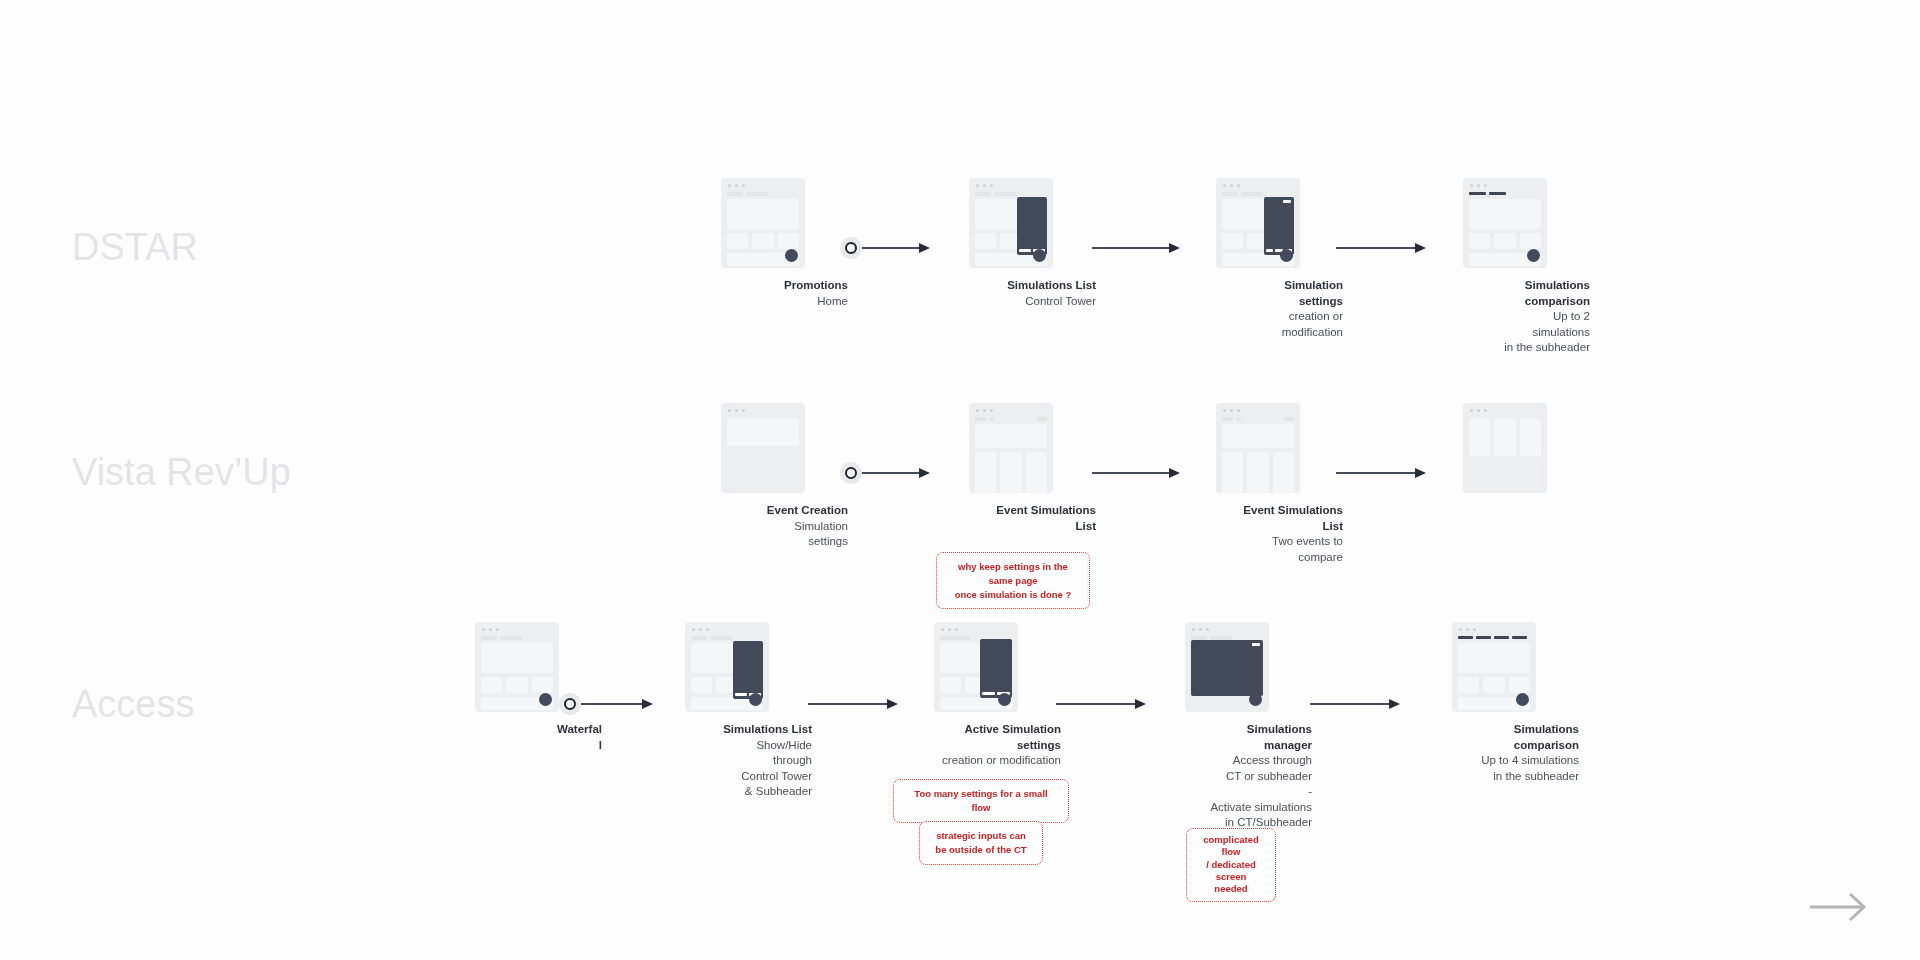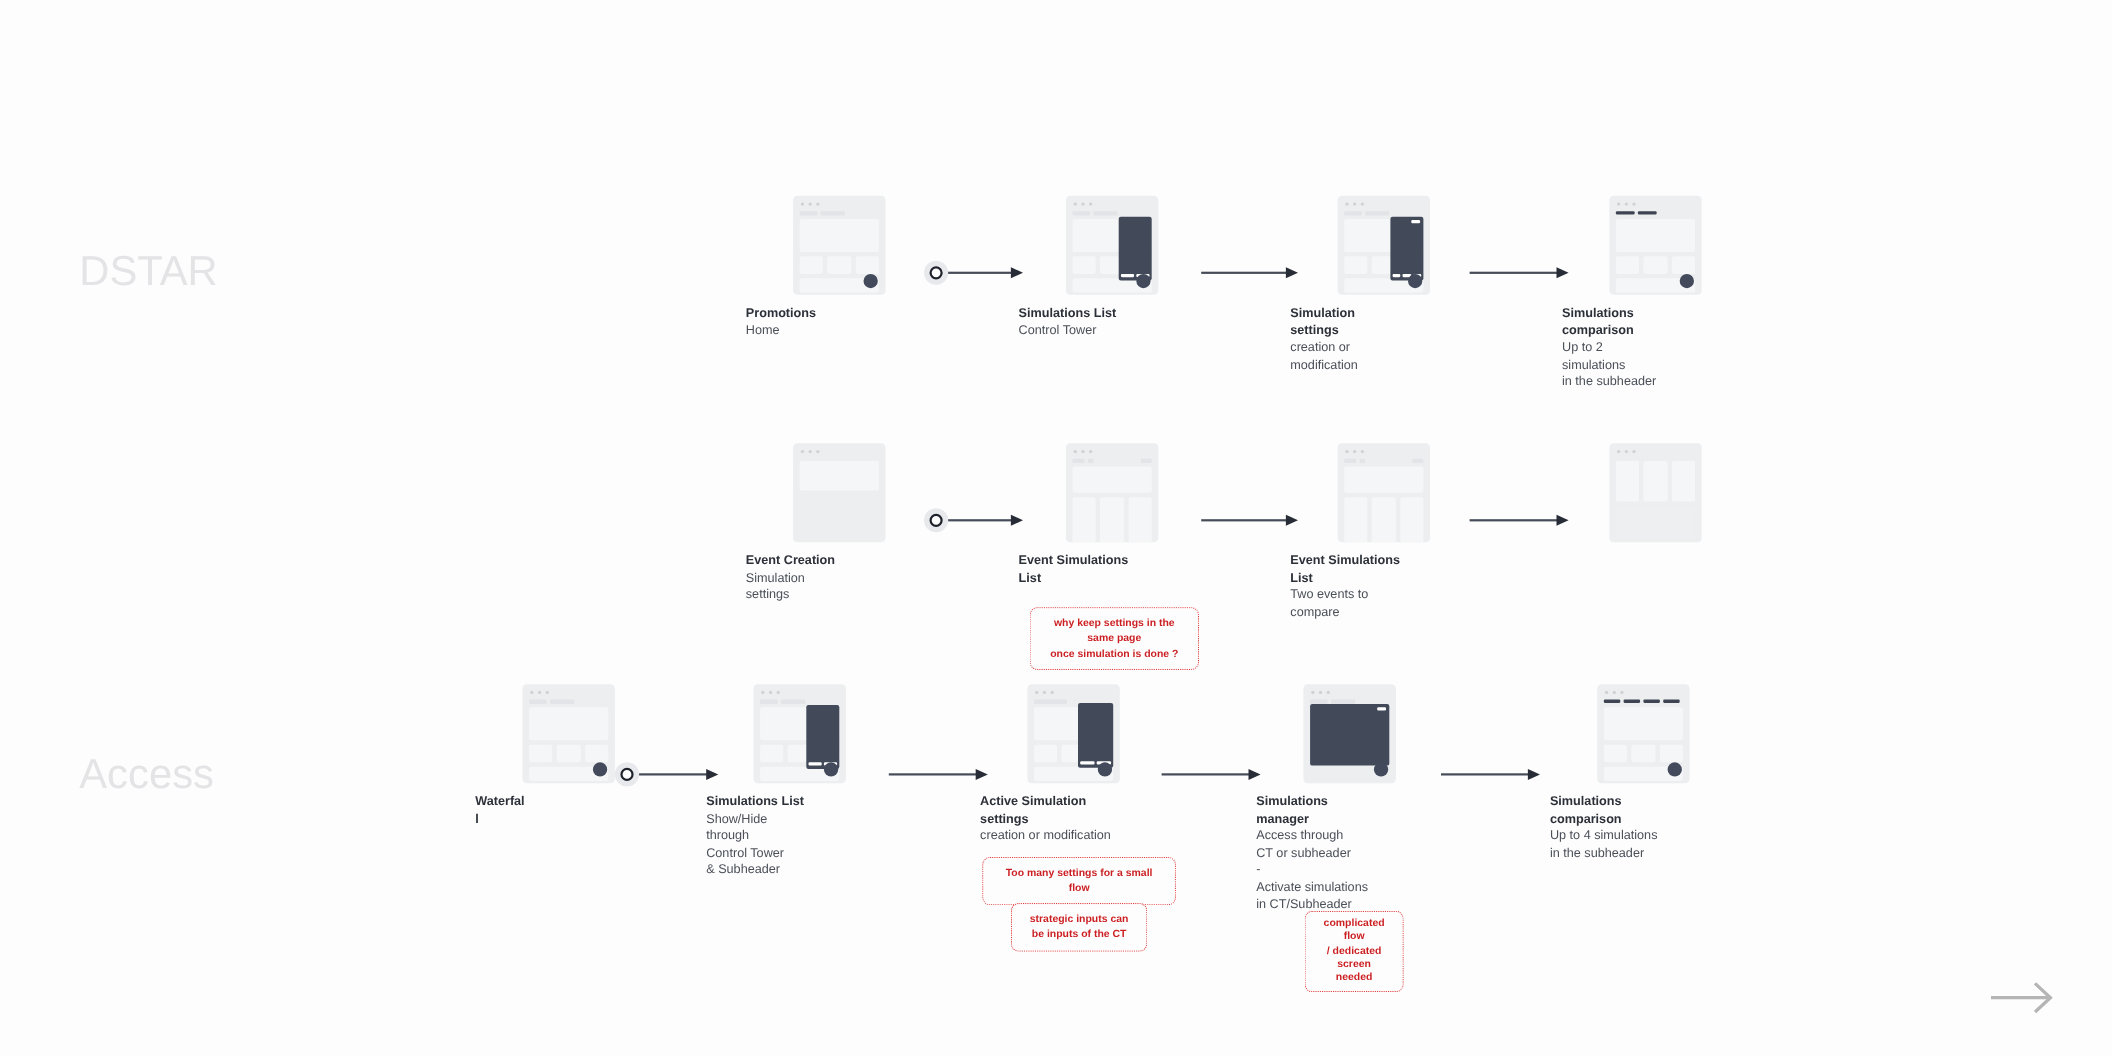--- a/index.html
+++ b/index.html
@@ -67,21 +67,21 @@
   .panel{
     position:absolute;background:#424959;border-radius:2px;
   }
   .panel.side{right:6px;top:19px;width:30px;bottom:13px;}
   .panel.full{left:6px;right:6px;top:18px;bottom:16px;}
   .panel .ptab{position:absolute;right:3px;top:3px;width:8px;height:3px;background:#fff;border-radius:1px;}
   .panel .pbtns{position:absolute;left:2px;right:2px;bottom:3px;display:flex;gap:2px;}
   .panel .pbtns i{flex:1;height:3px;background:#fff;border-radius:1px;display:block;}
 
   
-  .caption{margin-top:10px;text-align:left;line-height:1.35;}
+  .caption{margin-top:10px;text-align:right;line-height:1.35;}
   .cap-title{font-size:11.5px;font-weight:700;color:#2c3038;}
   .cap-sub{font-size:11.5px;font-weight:400;color:#4a4f58;}
 
   
   .arrow{position:absolute;height:22px;display:flex;align-items:center;}
   .arrow .line{height:1.6px;background:#454b57;flex:1;}
   .arrow .head{
     width:0;height:0;border-top:5.5px solid transparent;border-bottom:5.5px solid transparent;
     border-left:11px solid #272c36;margin-left:-1px;
   }
@@ -107,20 +107,21 @@
   
   .next-arrow{position:absolute;right:48px;bottom:38px;width:64px;height:30px;}
 </style>
 </head>
 <body>
 
 <div class="canvas">
 
 
   <div class="row-label r1">DSTAR</div>
+  <div class="row-label r2">Vista Rev’Up</div>
   <div class="row-label r3">Access</div>
 
   <div class="flow-row">
 
     <div class="node" style="left:678px;top:178px;">
       <div class="screen">
         <div class="dots">
             <i></i>
             <i></i>
             <i></i>
@@ -571,21 +572,21 @@
       </div>
     </div>
 
     <div class="note" style="left:893px;top:779px;width:176px;">
       <div>Too many settings for a small</div>
       <div>flow</div>
     </div>
 
     <div class="note" style="left:919px;top:821px;width:124px;">
       <div>strategic inputs can</div>
-      <div>be inputs of the CT</div>
+      <div>be outside of the CT</div>
     </div>
 
     <div class="note" style="left:1186px;top:828px;width:90px;padding:5px 1px;line-height:1.3;">
       <div>complicated</div>
       <div>flow</div>
       <div>/ dedicated</div>
       <div>screen</div>
       <div>needed</div>
     </div>
   </div>

